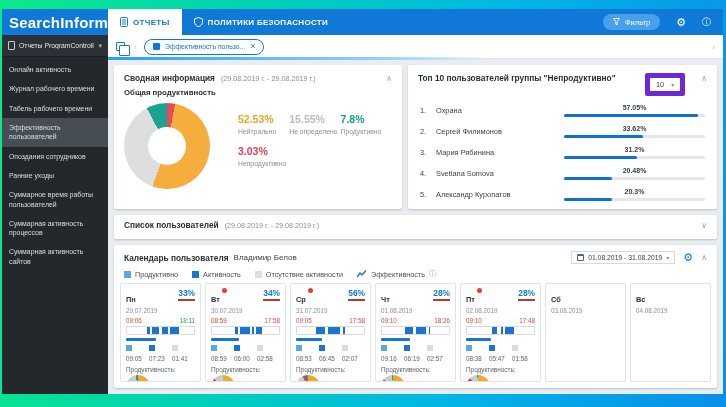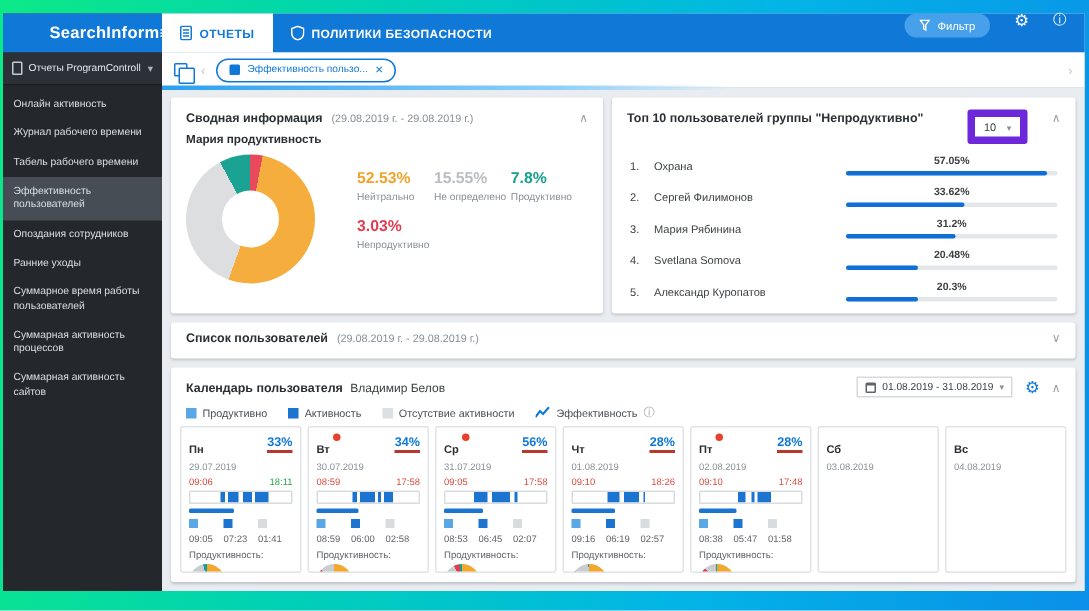--- a/index.html
+++ b/index.html
@@ -7,37 +7,37 @@
   body {
     font-family:"Liberation Sans", sans-serif;
     background:linear-gradient(100deg,#0ce987 0%,#00d3b2 30%,#02b5e6 65%,#0a8fe8 100%);
     position:relative;
   }
   .app { position:absolute; top:9px; left:2px; right:3px; bottom:13px; display:flex; background:#e9edf1; }
 
   
   .sidebar { width:106px; flex-shrink:0; background:#24282d; display:flex; flex-direction:column; }
   .side-head { height:26px; background:#1079d8; display:flex; align-items:center; justify-content:space-between; padding:0 7px; }
-  .brand { font-size:11px; font-weight:bold; color:#fff; letter-spacing:.2px;margin-left:24px; }
+  .brand { font-size:15px; font-weight:bold; color:#fff; letter-spacing:.2px; }
   .burger { color:#fff; font-size:12px; line-height:1; cursor:pointer; }
   .side-sub { height:22px; background:#2c3137; display:flex; align-items:center; gap:4px; padding:0 6px; border-bottom:1px solid #1b1e22; }
   .doc-ic { width:7px; height:9px; border:1px solid #c7cbd0; border-radius:1px; flex-shrink:0; }
   .side-sub-label { font-size:6.8px; color:#e3e6e9; white-space:nowrap; overflow:hidden; }
   .side-caret { margin-left:auto; color:#aab0b6; font-size:7px; }
   .menu { padding-top:3px; }
   .mi { padding:5px 7px; font-size:6.9px; line-height:1.35; color:#dcdfe2; cursor:pointer; }
   .mi.act { background:#474d55; }
 
   
   .main { flex:1; display:flex; flex-direction:column; min-width:0; }
   .topbar { height:26px; background:#1079d8; display:flex; align-items:stretch; color:#fff; }
   .tab { display:flex; align-items:center; gap:5px; padding:0 12px; font-size:8px; font-weight:bold; letter-spacing:.3px; cursor:pointer; }
   .tab.active { background:#fff; color:#1079d8; }
   .tab svg { display:block; }
-  .topbar-right { margin-left:auto; display:flex; align-items:flex-start; gap:16px; padding-right:12px; }
+  .topbar-right { margin-left:auto; display:flex; align-items:center; gap:16px; padding-right:12px; }
   .filter-btn { background:#47a0ea; border-radius:9px; height:16px; display:flex; align-items:center; gap:5px; padding:0 10px; font-size:7.5px; color:#fff; cursor:pointer; }
   .icon-btn { color:#fff; font-size:11px; line-height:1; cursor:pointer; }
 
   .tabstrip { height:24px; background:#fff; display:flex; align-items:center; gap:7px; padding:0 8px; position:relative; border-bottom:1px solid #e2e5e8; }
   .pages-ic { width:9px; height:9px; border:1.5px solid #1079d8; border-radius:1px; position:relative; margin-right:2px; }
   .pages-ic::after { content:""; position:absolute; left:2px; top:2px; width:9px; height:9px; border:1.5px solid #1079d8; border-radius:1px; background:#fff; }
   .nav-ar { color:#c2c6ca; font-size:9px; cursor:pointer; }
   .nav-ar.right { margin-left:auto; }
   .tabpill { display:flex; align-items:center; gap:5px; border:1px solid #1079d8; border-radius:9px; height:16px; padding:0 8px; color:#1079d8; font-size:6.8px; cursor:pointer; }
   .pill-ic { width:7px; height:7px; background:#1079d8; border-radius:1px; flex-shrink:0; }
@@ -187,21 +187,21 @@
     <div class="content">
 
       <div class="row1">
 
         <div class="panel p-sum">
           <div class="phead">
             <span class="ptitle">Сводная информация</span>
             <span class="pperiod">(29.08.2019 г. - 29.08.2019 г.)</span>
             <span class="pchev">∧</span>
           </div>
-          <div class="psub">Мария продуктивность</div>
+          <div class="psub">Общая продуктивность</div>
           <div class="sum-body">
             <div class="donut big" style="background: conic-gradient(rgb(232, 73, 92) 0%, rgb(232, 73, 92) 3.03%, rgb(245, 173, 61) 3.03%, rgb(245, 173, 61) 55.56%, rgb(220, 222, 224) 55.56%, rgb(220, 222, 224) 92.18%, rgb(26, 163, 146) 92.18%, rgb(26, 163, 146) 99.98%);"></div>
             <div class="stats">
                 <div class="stat">
                   <div class="sv" style="color:#f0a32b">52.53%</div>
                  <div class="sl">Нейтрально</div>
                 </div>
                 <div class="stat">
                   <div class="sv" style="color:#b9bdc2">15.55%</div>
                  <div class="sl">Не определено</div>

